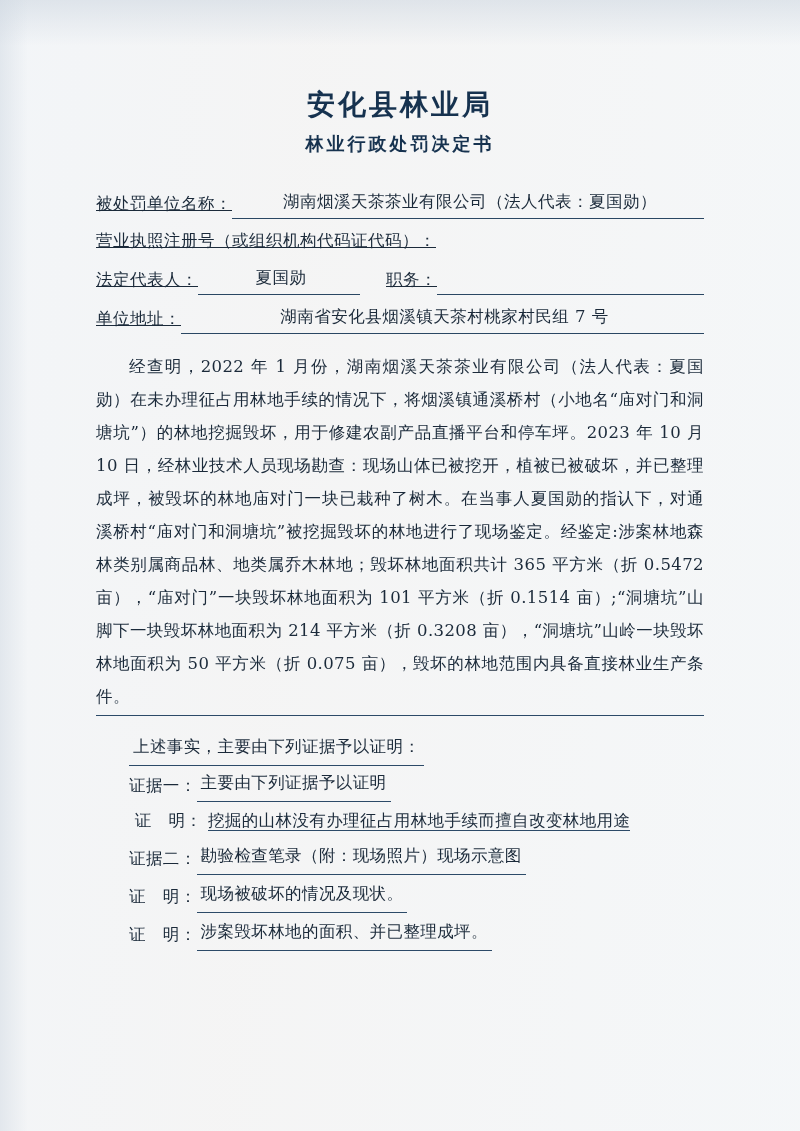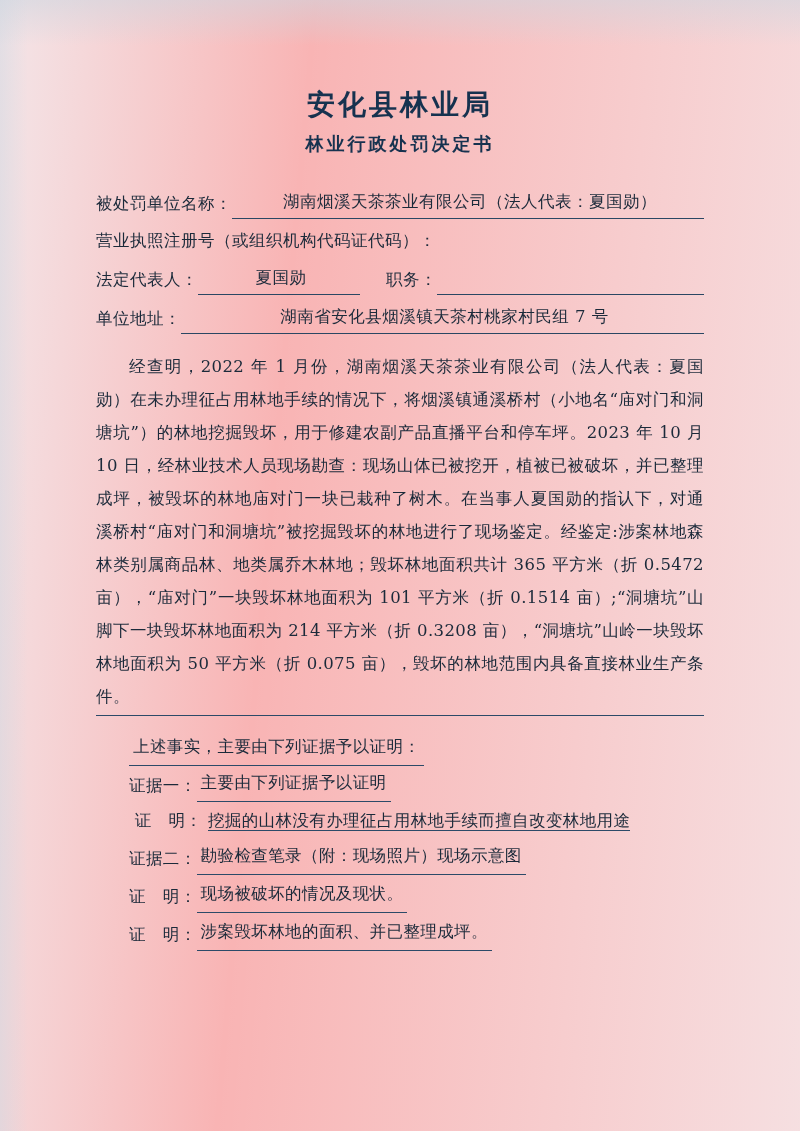--- a/index.html
+++ b/index.html
@@ -8,21 +8,21 @@
     background: #ffffff;
   }
   body {
     font-family: "DejaVu Serif", "Liberation Serif", serif;
     color: #1b2a3a;
   }
   .page {
     position: relative;
     width: 800px;
     height: 1131px;
-    background: #ef4444;
+    background: #e5e5e5;
     overflow: hidden;
   }
   .scan-tint {
     position: absolute;
     inset: 0;
     background:
       linear-gradient(95deg, rgba(244,247,250,0.9) 0%, rgba(255,255,255,0.6) 35%, rgba(247,250,252,0.85) 100%);
     pointer-events: none;
   }
   .edge-shadow {
@@ -81,20 +81,21 @@
     letter-spacing: 0.5px;
   }
   .field-row {
     display: flex;
     align-items: flex-end;
     margin-bottom: 6px;
     white-space: nowrap;
   }
   .field-label {
     flex: 0 0 auto;
+    text-decoration: underline;
   }
   .field-value {
     flex: 1 1 auto;
     border-bottom: 1px solid #2a4763;
     padding: 0 4px 1px 8px;
     min-height: 22px;
   }
   .field-value.center {
     text-align: center;
   }

